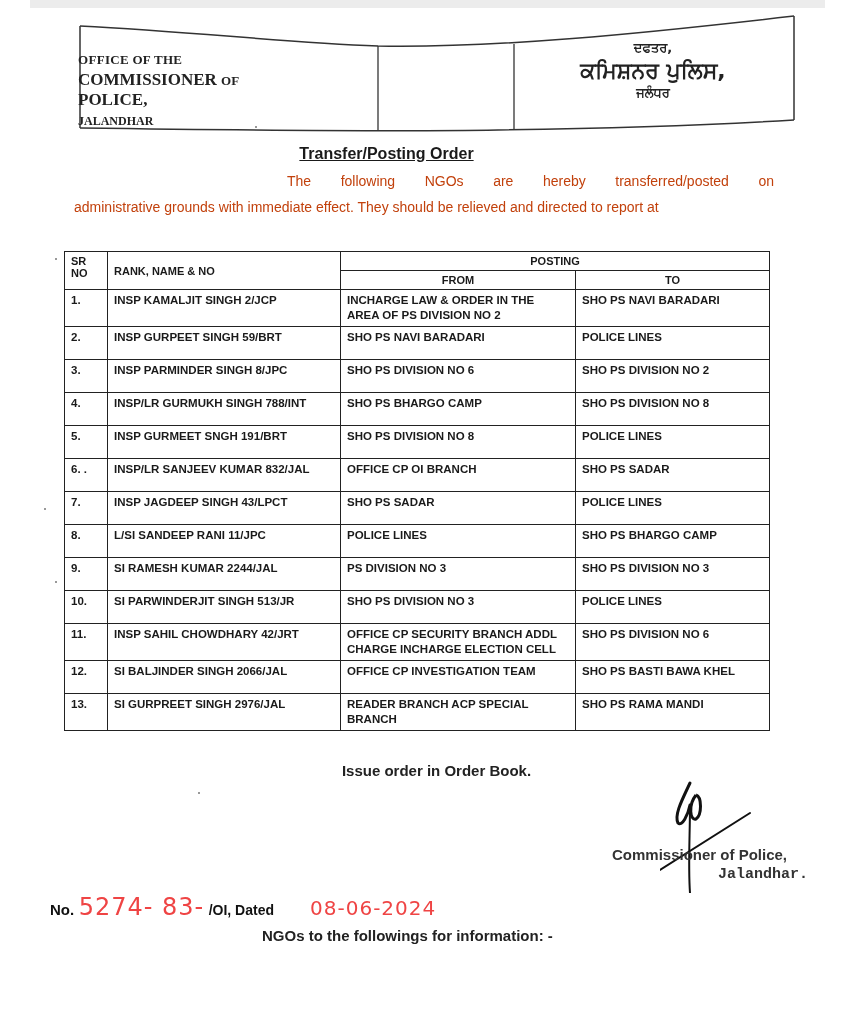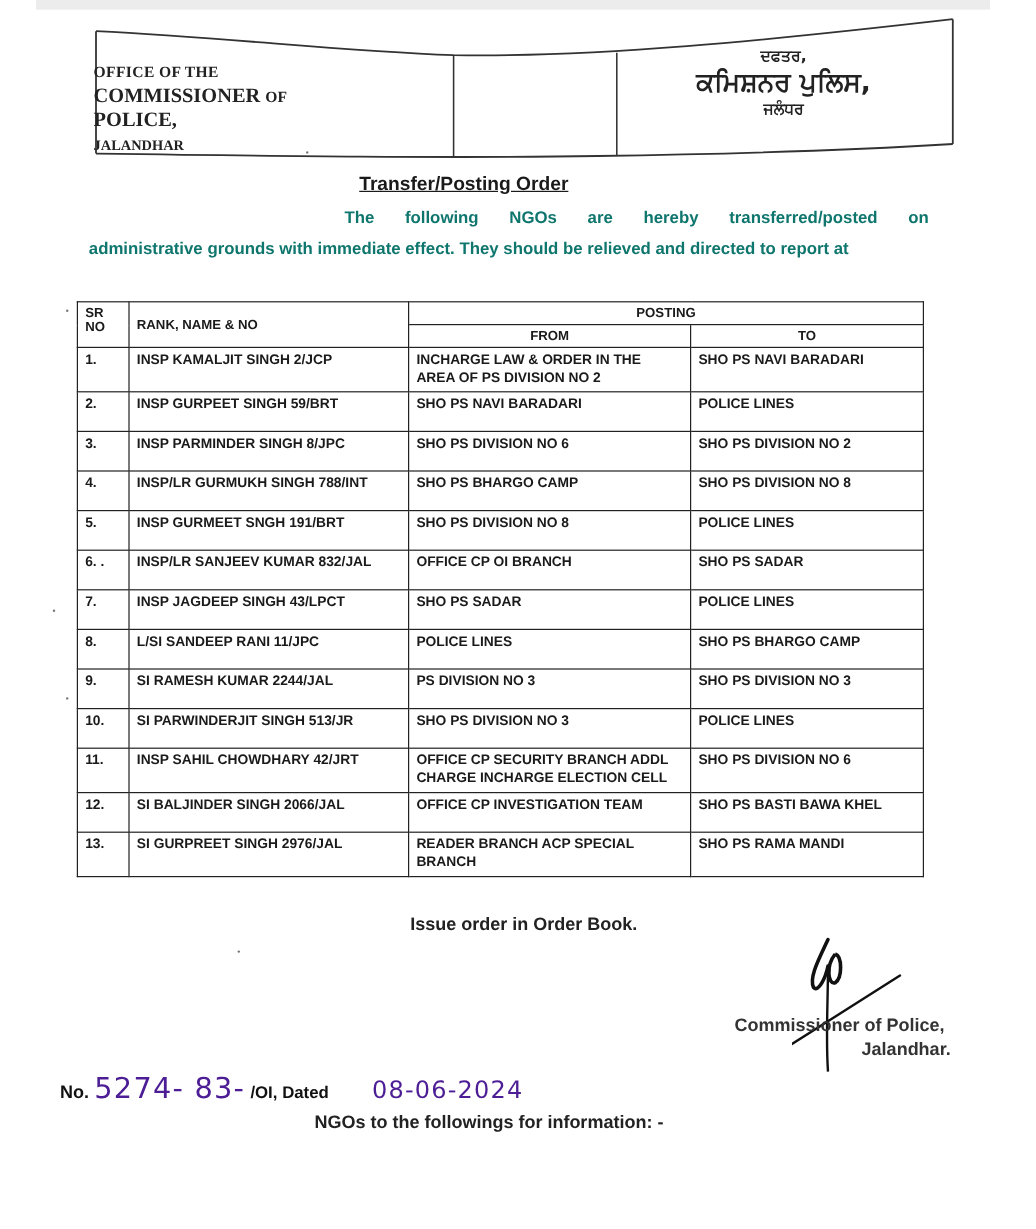--- a/index.html
+++ b/index.html
@@ -17,41 +17,41 @@
     .lh-left .l3 { font-size: 12px; margin-top: 4px; }
     .lh-mid { position: absolute; left: 305px; top: 14px; width: 125px; text-align: center; }
     .lh-mid .osi { font-size: 12px; font-weight: bold; margin-top: 2px; }
     .lh-right { position: absolute; left: 440px; top: 28px; width: 270px; text-align: center; font-family: "DejaVu Sans", sans-serif; color: #222; font-weight: bold; }
     .lh-right .p1 { font-size: 13px; }
     .lh-right .p2 { font-size: 22px; margin-top: 2px; }
     .lh-right .p3 { font-size: 13px; margin-top: 2px; }
 
     .title { position: absolute; left: 0; width: 773px; top: 145px; text-align: center; font-family: "Liberation Sans", sans-serif; font-weight: bold; font-size: 16px; }
     .title span { text-decoration: underline; }
-    .para { position: absolute; left: 74px; top: 168px; width: 700px; font-family: "Liberation Sans", sans-serif; font-size: 14px; line-height: 26px; color: #0f766e; font-weight: bold; }
+    .para { position: absolute; left: 74px; top: 168px; width: 700px; font-family: "Liberation Sans", sans-serif; font-size: 14px; line-height: 26px; color: #c2410c; }
     .para .indent { display: inline-block; width: 213px; }
     .para .justify { text-align: justify; text-align-last: justify; }
 
     table.posting { position: absolute; left: 64px; top: 251px; width: 706px; border-collapse: collapse; font-family: "Liberation Sans", sans-serif; font-size: 11.5px; font-weight: bold; color: #1a1a1a; }
     table.posting td, table.posting th { border: 1.3px solid #222; padding: 3px 6px; vertical-align: top; text-align: left; }
     table.posting th { font-size: 11px; }
     table.posting th.center { text-align: center; }
     .col-sr { width: 30px; }
     .col-name { width: 220px; }
     .col-from { width: 222px; }
     table.posting tr.row td { height: 26px; line-height: 15px; }
 
     .issue { position: absolute; left: 0; width: 863px; top: 762px; text-align: center; padding-left: 5px; font-family: "Liberation Sans", sans-serif; font-size: 15px; font-weight: bold; color: #222; }
     .sign { position: absolute; left: 660px; top: 775px; }
     .sig-text { position: absolute; left: 612px; top: 845px; font-family: "Liberation Sans", sans-serif; font-size: 15px; font-weight: bold; color: #333; line-height: 20px; }
-    .sig-text .l2 { padding-left: 106px; }
+    .sig-text .l2 { padding-left: 106px; font-family: Liberation Mono, monospace; }
 
     .ref { position: absolute; left: 50px; top: 893px; font-family: "Liberation Sans", sans-serif; font-weight: bold; color: #111; }
     .ref .no { font-size: 15px; }
-    .ref .ink { color: #4c1d95; font-family: "DejaVu Sans", sans-serif; font-weight: normal; }
+    .ref .ink { color: #ef4444; font-family: "DejaVu Sans", sans-serif; font-weight: normal; }
     .ref .ink.big { font-size: 24px; letter-spacing: 1px; }
     .ref .ink.date { font-size: 20px; letter-spacing: 1px; padding-left: 36px; }
     .ref .oi { font-size: 14px; }
     .copy { position: absolute; left: 262px; top: 927px; font-family: "Liberation Sans", sans-serif; font-size: 15px; font-weight: bold; color: #222; }
     .speck { position: absolute; width: 2px; height: 2px; background: #777; border-radius: 50%; }
   </style>
 </head>
 <body>
 
 <div class="topbar"></div>

